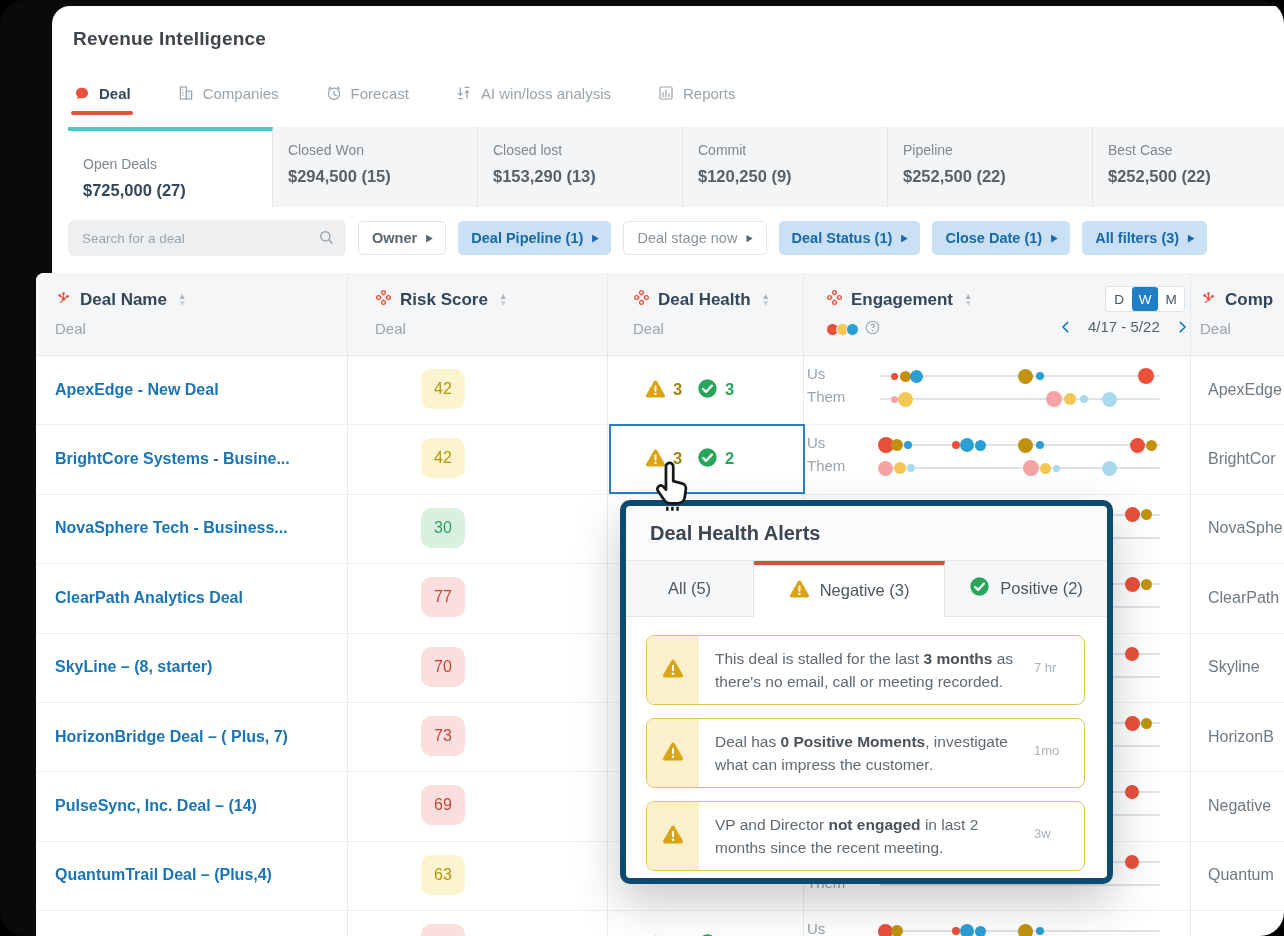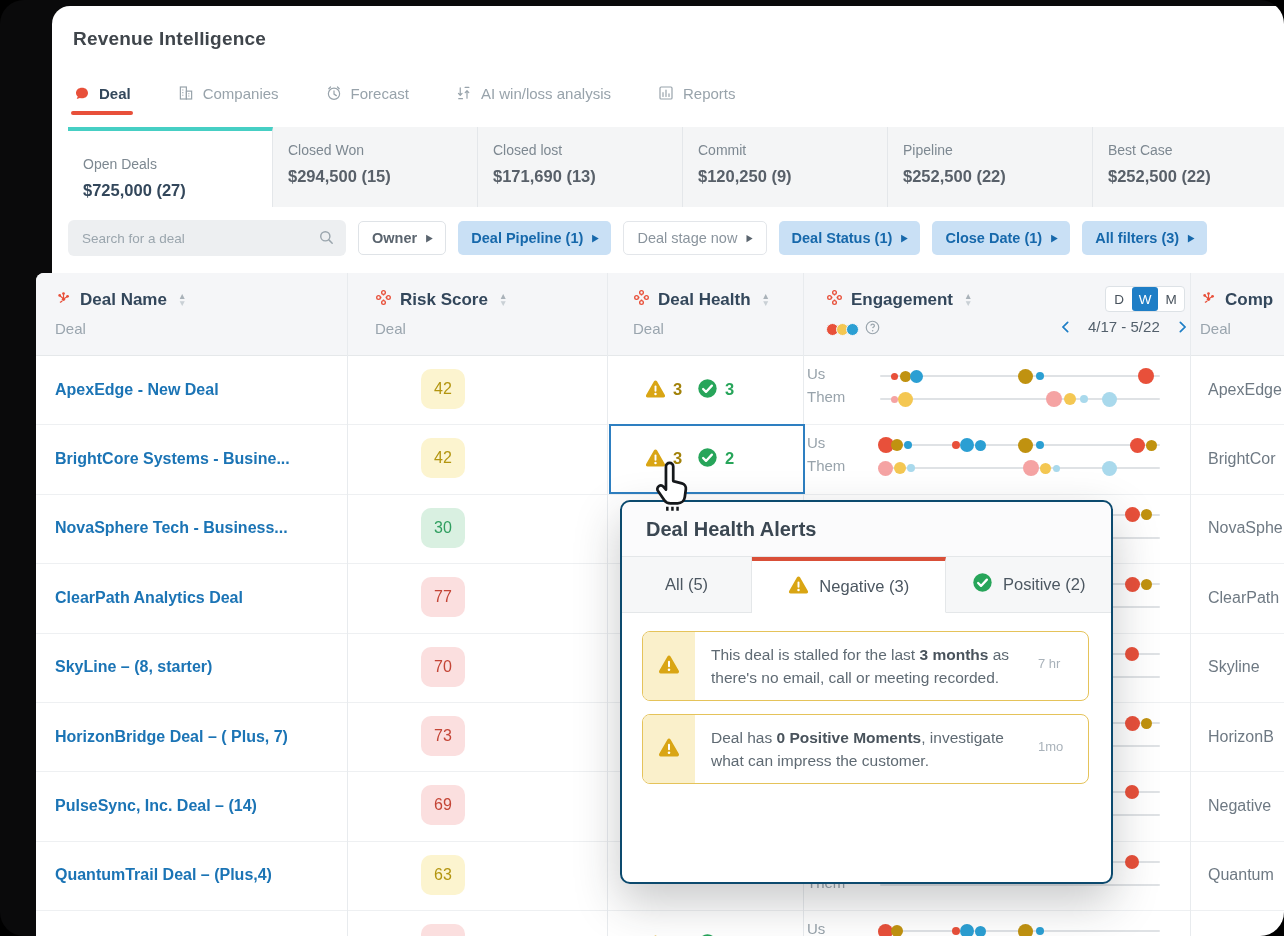--- a/index.html
+++ b/index.html
@@ -72,21 +72,21 @@
   .hn{position:absolute;top:25px;font-size:16.5px;font-weight:700;}
   .hn.neg{left:637px;color:#a2820a;}
   .hn.pos{left:689px;color:#27a55a;}
   .selbox{position:absolute;left:573px;top:0;width:192px;height:66px;border:2px solid #2e7fc1;z-index:4;}
   .elabel{position:absolute;left:771px;font-size:15px;color:#98a3ab;}
   .eline{position:absolute;left:844px;width:280px;height:2px;background:#dfe2e5;border-radius:1px;}
   .dot{position:absolute;border-radius:50%;z-index:1;}
   .comp{position:absolute;left:1172px;top:50%;transform:translateY(-50%);font-size:16px;color:#6e7983;white-space:nowrap;}
   
   .popup{position:absolute;left:620px;top:500px;width:493px;height:384px;background:#fff;border-radius:10px;
-         border:2px solid #0c4a6e;box-shadow:0 18px 45px rgba(35,40,45,.25);z-index:50;box-sizing:border-box;}
+         border:6px solid #0c4a6e;box-shadow:0 18px 45px rgba(35,40,45,.25);z-index:50;box-sizing:border-box;}
   .p-head{height:54px;line-height:54px;padding-left:24px;background:#fbfbfc;border-bottom:1px solid #e4e7e9;
           border-radius:10px 10px 0 0;font-size:20px;font-weight:700;color:#3b4752;}
   .p-tabs{display:flex;height:56px;}
   .p-tab{box-sizing:border-box;display:flex;align-items:center;justify-content:center;gap:10px;
          font-size:16.5px;color:#4c5761;background:#f6f7f8;border-right:1px solid #e4e7e9;
          border-bottom:1px solid #e4e7e9;cursor:pointer;}
   .p-tab:nth-child(1){width:136px;}
   .p-tab:nth-child(2){width:203px;}
   .p-tab:nth-child(3){width:172px;border-right:none;}
   .p-tab.active{background:#fff;border-top:4px solid #d94f38;border-bottom:1px solid transparent;}
@@ -157,21 +157,21 @@
         <div class="card active">
           <div class="clbl">Open Deals</div>
           <div class="cval">$725,000 (27)</div>
         </div>
         <div class="card">
           <div class="clbl">Closed Won</div>
           <div class="cval">$294,500 (15)</div>
         </div>
         <div class="card">
           <div class="clbl">Closed lost</div>
-          <div class="cval">$171,690 (13)</div>
+          <div class="cval">$153,290 (13)</div>
         </div>
         <div class="card">
           <div class="clbl">Commit</div>
           <div class="cval">$120,250 (9)</div>
         </div>
         <div class="card">
           <div class="clbl">Pipeline</div>
           <div class="cval">$252,500 (22)</div>
         </div>
         <div class="card">
@@ -548,20 +548,31 @@
         <div class="astrip">
             <span><svg viewBox="0 0 24 22" width="22" height="21">
                 <path d="M10.3 2.2c.75-1.3 2.65-1.3 3.4 0l9 15.6c.75 1.3-.2 3-1.7 3H3c-1.5 0-2.45-1.7-1.7-3z" fill="#d9a514"></path>
                 <rect x="10.9" y="7" width="2.2" height="7" rx="1.1" fill="#fff"></rect>
                 <circle cx="12" cy="16.8" r="1.4" fill="#fff"></circle>
               </svg></span>
           </div>
         <div class="atext"><span>Deal has </span><b>0 Positive Moments</b><span>, investigate what can impress the customer.</span></div>
         <div class="atime">1mo</div>
       </div>
+      <div class="alert">
+        <div class="astrip">
+            <span><svg viewBox="0 0 24 22" width="22" height="21">
+                <path d="M10.3 2.2c.75-1.3 2.65-1.3 3.4 0l9 15.6c.75 1.3-.2 3-1.7 3H3c-1.5 0-2.45-1.7-1.7-3z" fill="#d9a514"></path>
+                <rect x="10.9" y="7" width="2.2" height="7" rx="1.1" fill="#fff"></rect>
+                <circle cx="12" cy="16.8" r="1.4" fill="#fff"></circle>
+              </svg></span>
+          </div>
+        <div class="atext"><span>VP and Director </span><b>not engaged</b><span> in last 2 months since the recent meeting.</span></div>
+        <div class="atime">3w</div>
+      </div>
     </div>
   </div>
 
   <div class="cursor">
     <svg viewBox="0 0 44 50" width="50" height="57">
       <path d="M19 6c1.8 0 3.2 1.4 3.2 3.2V22l7.6 2c2.3.6 3.8 2.8 3.5 5.2l-.9 6.8c-.4 3.2-3.1 5.6-6.3 5.6h-6.4c-2.1 0-4.1-1-5.3-2.8l-5.6-8c-1-1.4-.7-3.4.8-4.4 1.2-.8 2.9-.6 3.9.5l2.3 2.6V9.2C15.8 7.4 17.2 6 19 6z" fill="#fff" stroke="#15181b" stroke-width="2.4" stroke-linejoin="round"></path>
       <path d="M17 44.5v3.5M21.5 44.5v3.5M26 44.5v3.5" stroke="#15181b" stroke-width="2.2"></path>
     </svg>
   </div>
 

